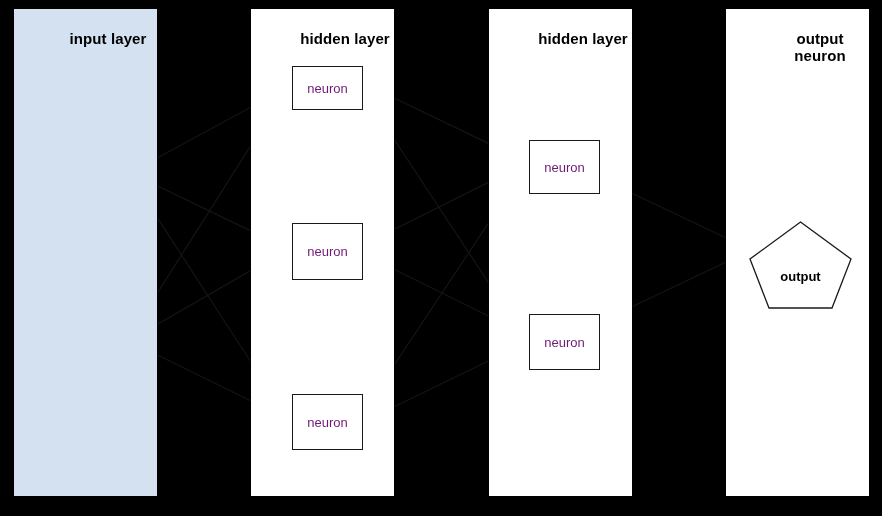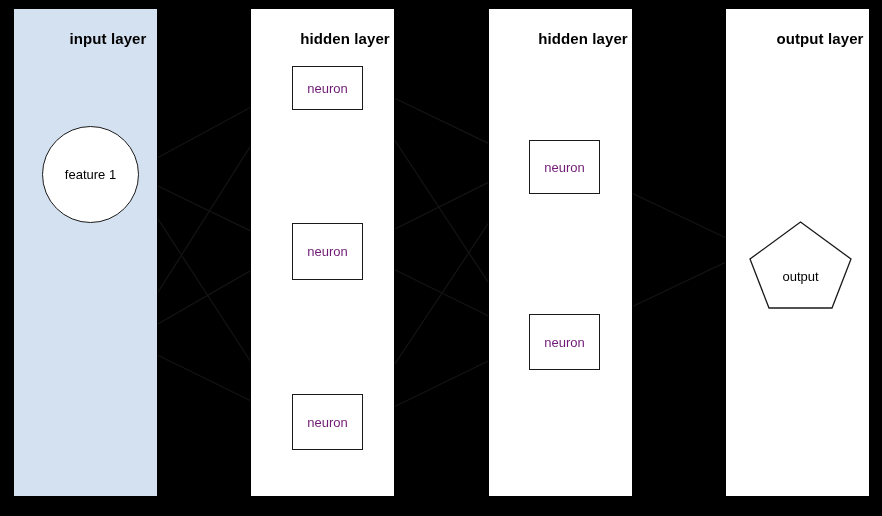--- a/index.html
+++ b/index.html
@@ -135,23 +135,20 @@
 
     <line x1="363" y1="412" x2="525" y2="168" marker-end="url(#arrow)"></line>
     <line x1="363" y1="422" x2="525" y2="343" marker-end="url(#arrow)"></line>
 
     <line x1="600" y1="178" x2="745" y2="247" marker-end="url(#arrow)"></line>
     <line x1="600" y1="322" x2="745" y2="253" marker-end="url(#arrow)"></line>
   </svg>
 
   <div class="panel" id="panel-input">
     <div class="panel-title" style="top:21px;">input layer</div>
-    <div class="node-circle" style="left:28px; top:117px; width:97px; height:97px;">
-      <span>feature 1</span>
-    </div>
   </div>
 
   <div class="panel" id="panel-hidden-1">
     <div class="panel-title" style="top:21px;">hidden layer</div>
     <div class="node-box" style="left:41px; top:57px; width:71px; height:44px;">
       <span>neuron</span>
     </div>
     <div class="node-box" style="left:41px; top:214px; width:71px; height:57px;">
       <span>neuron</span>
     </div>
@@ -164,22 +161,22 @@
     <div class="panel-title" style="top:21px;">hidden layer</div>
     <div class="node-box" style="left:40px; top:131px; width:71px; height:54px;">
       <span>neuron</span>
     </div>
     <div class="node-box" style="left:40px; top:305px; width:71px; height:56px;">
       <span>neuron</span>
     </div>
   </div>
 
   <div class="panel" id="panel-output">
-    <div class="panel-title" style="top:21px;">output layer</div>
-    <div class="node-pentagon" style="left:23px; top:212px; width:103px; height:88px;">
+    <div class="panel-title" style="top:21px;">output neuron</div>
+    <div class="node-pentagon" style="left:23px; top:212px; width:103px; height:88px;font-weight:bold;">
       <svg width="103" height="88" viewBox="0 0 103 88" xmlns="http://www.w3.org/2000/svg">
         <polygon points="51.5,1 102,38 83,87 20,87 1,38" fill="#ffffff" stroke="#1a1a1a" stroke-width="1.3"></polygon>
       </svg>
       <span class="pent-label">output</span>
     </div>
   </div>
 
 </div>
 
 </body></html>

